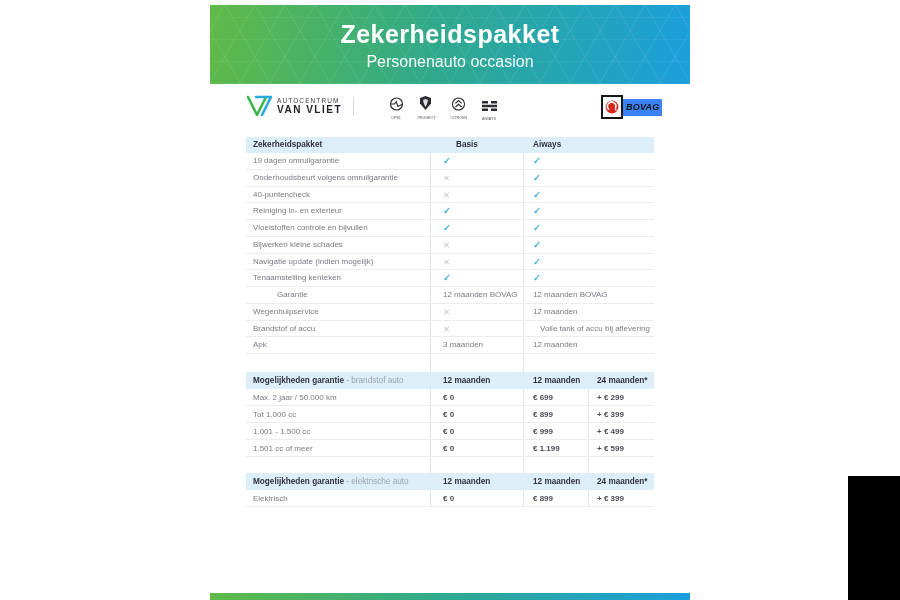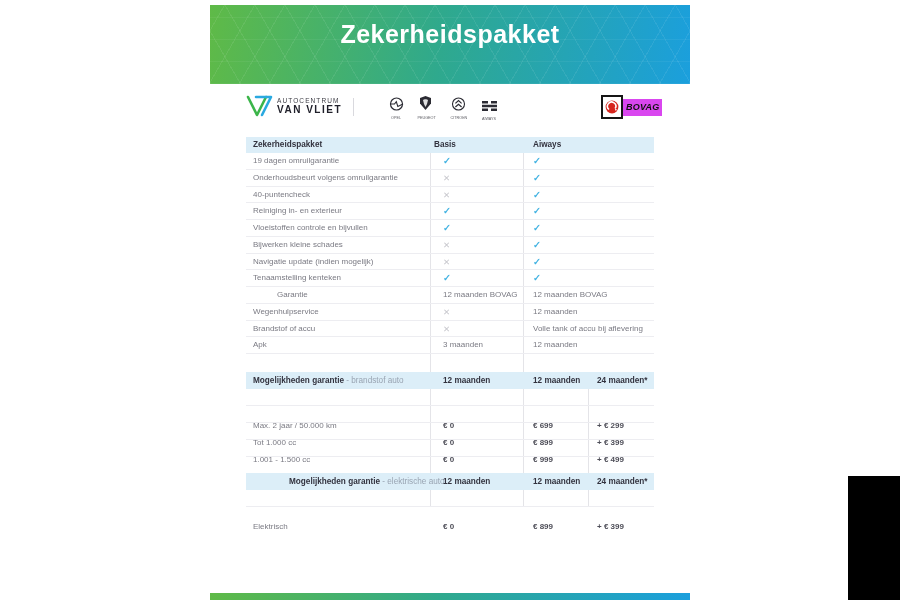--- a/index.html
+++ b/index.html
@@ -42,21 +42,21 @@
      line-height:16px;white-space:nowrap;}
   .thead-fuel .hcell,.thead-elek .hcell{line-height:17px;}
   .hlight{font-weight:400;color:#99a4b2;}
   .tbody{position:absolute;left:246px;width:408px;}
   #pkg-body{top:153px;}
   #fuel-body{top:389px;}
   #elek-body{top:490px;}
   .trow{position:relative;height:16.75px;border-bottom:1px solid #ededf1;box-sizing:border-box;}
   .prow{height:17px;}
   .cell{position:absolute;top:0;line-height:16.5px;font-size:8px;color:#7a7a83;white-space:nowrap;}
-  .prow .cell{line-height:17px;margin-top:28px;}
+  .prow .cell{line-height:17px;}
   .lab{color:#7a7a83;}
   .check{color:#3fb1e1;font-weight:700;font-size:9.5px;}
   .cross{color:#c7c7cd;font-size:8.5px;}
   .price{color:#4e4e58;font-weight:700;}
   .vline{position:absolute;width:1px;background:#e4e4e8;}
   .vline1{left:430px;top:137px;height:370px;}
   .vline2{left:523px;top:137px;height:370px;}
   .vline3{left:588px;top:372px;height:135px;}
 
   .footnote{left:247px;top:517px;width:428px;font-size:7.5px;line-height:1.65;color:#90909a;}
@@ -66,20 +66,21 @@
   .black-region{left:848px;top:476px;width:52px;height:124px;background:#000;}
 </style>
 </head>
 <body>
 
 <div id="canvas">
 
   <div class="abs band grad">
     <div class="pattern"></div>
     <div class="abs hero-title">Zekerheidspakket</div>
+    <div class="abs hero-sub">Personenauto occasion</div>
   </div>
 
   <svg class="abs" style="left:246px;top:93px;" width="27" height="26" viewBox="0 0 27 26">
     <path d="M2 4 L11 22 L20 4" fill="none" stroke="#3cb54a" stroke-width="2.6" stroke-linecap="round" stroke-linejoin="round"></path>
     <path d="M10 4 L25 4 L16 22" fill="none" stroke="#2aa9e0" stroke-width="2.6" stroke-linecap="round" stroke-linejoin="round"></path>
   </svg>
   <div class="abs dealer-text1">AUTOCENTRUM</div>
   <div class="abs dealer-text2">VAN VLIET</div>
   <div class="abs logo-divider"></div>
 
@@ -112,32 +113,32 @@
   </div>
 
   <div class="abs bovag">
     <div class="bovag-iconbox">
       <svg width="14" height="14" viewBox="0 0 14 14">
         <circle cx="7" cy="7" r="6.4" fill="#d6251d"></circle>
         <path d="M4 9.5 A4.2 4.2 0 1 1 10.5 8" fill="none" stroke="#fff" stroke-width="1.6"></path>
         <path d="M9.6 7.2 L12 10 L10.4 10.8 Z" fill="#fff"></path>
       </svg>
     </div>
-    <div class="bovag-yellow" style="background:#d946ef;">
+    <div class="bovag-yellow" style="background:#3b82f6;">
       <span class="bovag-text">BOVAG</span>
     </div>
   </div>
 
   <div class="vline vline1"></div>
   <div class="vline vline2"></div>
   <div class="vline vline3"></div>
 
   <div class="thead thead-pkg">
     <span class="hcell" style="left:7px;">Zekerheidspakket</span>
-    <span class="hcell" style="left:188px;">Basis</span>
+    <span class="hcell" style="left:210px;">Basis</span>
     <span class="hcell" style="left:287px;">Aiways</span>
   </div>
   <div class="tbody" id="pkg-body">
       <div class="trow ">
         <span class="cell lab" style="left: 7px;">19 dagen omruilgarantie</span>
         <span class="cell check" style="left: 197px;">✓</span>
         <span class="cell check" style="left: 287px;">✓</span>
       </div>
       <div class="trow ">
         <span class="cell lab" style="left: 7px;">Onderhoudsbeurt volgens omruilgarantie</span>
@@ -180,21 +181,21 @@
         <span class="cell lab" style="left: 287px;">12 maanden BOVAG</span>
       </div>
       <div class="trow ">
         <span class="cell lab" style="left: 7px;">Wegenhulpservice</span>
         <span class="cell cross" style="left: 197px;">✕</span>
         <span class="cell lab" style="left: 287px;">12 maanden</span>
       </div>
       <div class="trow ">
         <span class="cell lab" style="left: 7px;">Brandstof of accu</span>
         <span class="cell cross" style="left: 197px;">✕</span>
-        <span class="cell lab" style="left: 287px; text-align: center;">Volle tank of accu bij aflevering</span>
+        <span class="cell lab" style="left: 294px; text-align: center;">Volle tank of accu bij aflevering</span>
       </div>
       <div class="trow ">
         <span class="cell lab" style="left: 7px;">Apk</span>
         <span class="cell lab" style="left: 197px;">3 maanden</span>
         <span class="cell lab" style="left: 287px;">12 maanden</span>
       </div>
     </div>
 
   <div class="thead thead-fuel">
     <span class="hcell" style="left:7px;"><span>Mogelijkheden garantie</span><span class="hlight"> - brandstof auto</span></span>
@@ -223,21 +224,21 @@
       </div>
       <div class="trow prow">
         <span class="cell lab" style="left: 7px;">1.501 cc of meer</span>
         <span class="cell price" style="left: 197px;">€ 0</span>
         <span class="cell price" style="left: 287px;">€ 1.199</span>
         <span class="cell price" style="left: 351px;">+ € 599</span>
       </div>
     </div>
 
   <div class="thead thead-elek">
-    <span class="hcell" style="left:7px;margin-left:36px;"><span>Mogelijkheden garantie</span><span class="hlight"> - elektrische auto</span></span>
+    <span class="hcell" style="left:7px;"><span>Mogelijkheden garantie</span><span class="hlight"> - elektrische auto</span></span>
     <span class="hcell" style="left:197px;">12 maanden</span>
     <span class="hcell" style="left:287px;">12 maanden</span>
     <span class="hcell" style="left:351px;">24 maanden*</span>
   </div>
   <div class="tbody" id="elek-body">
       <div class="trow prow">
         <span class="cell lab" style="left: 7px;">Elektrisch</span>
         <span class="cell price" style="left: 197px;">€ 0</span>
         <span class="cell price" style="left: 287px;">€ 899</span>
         <span class="cell price" style="left: 351px;">+ € 399</span>

